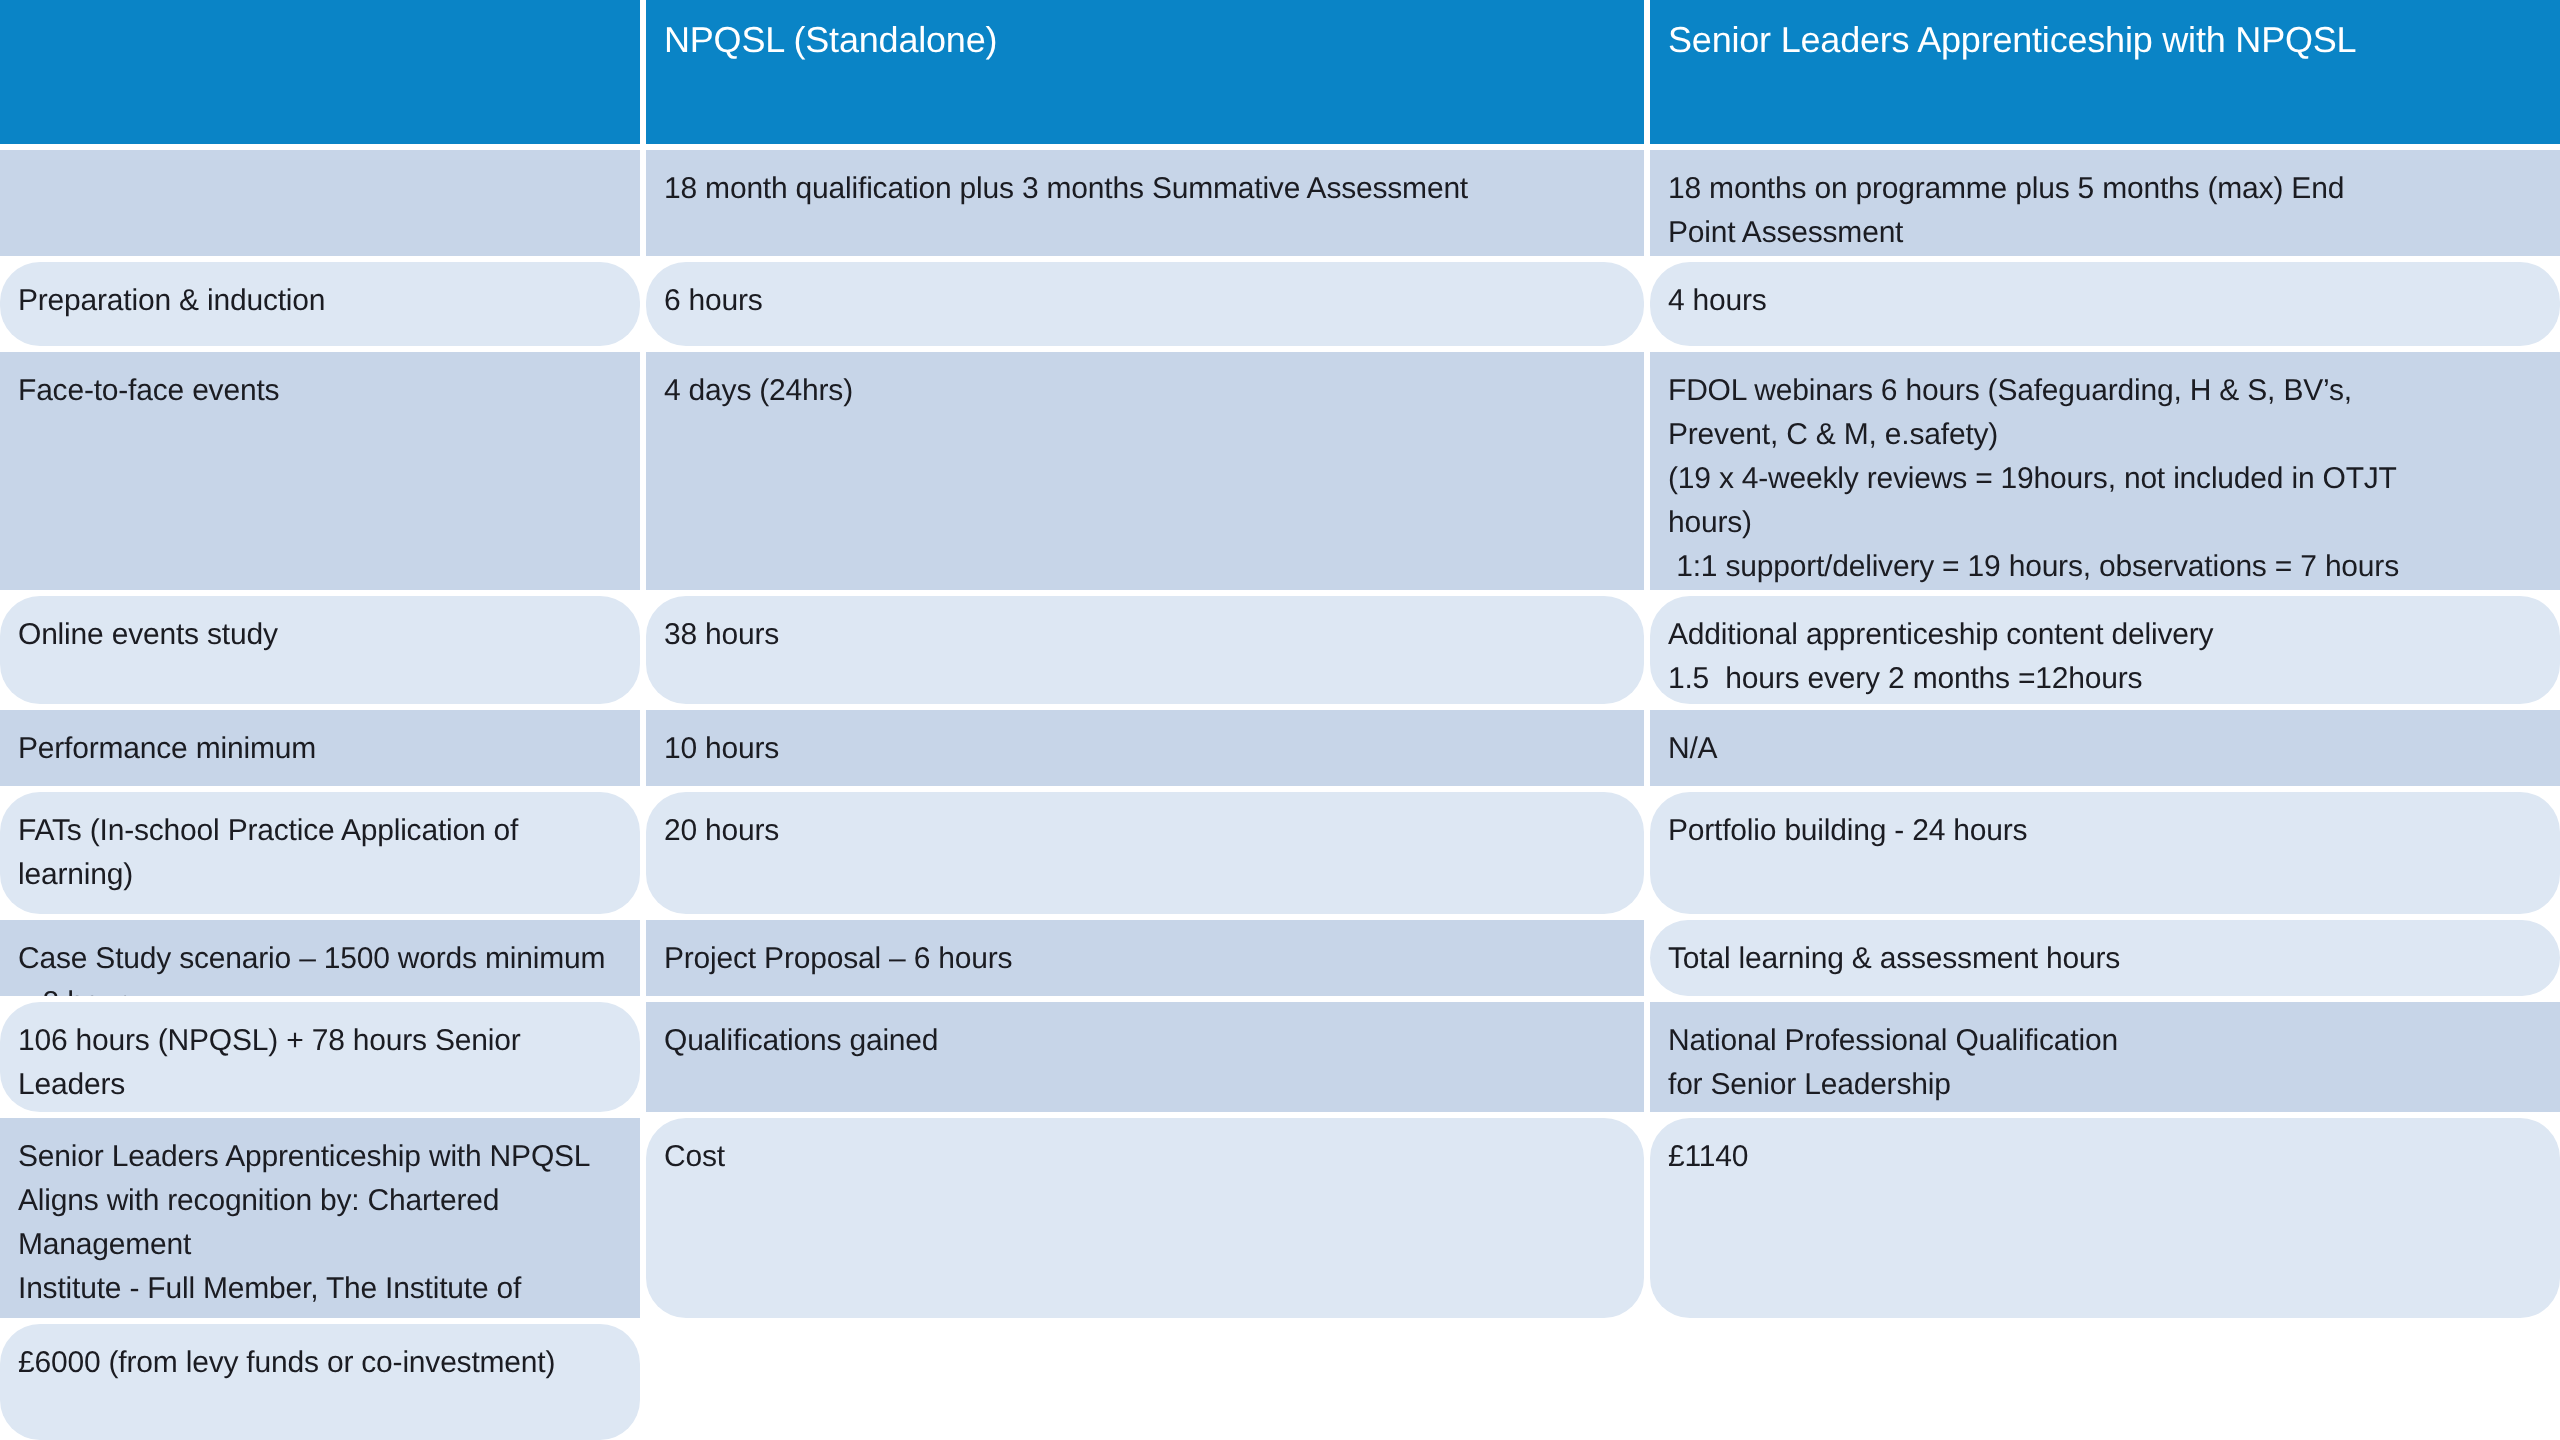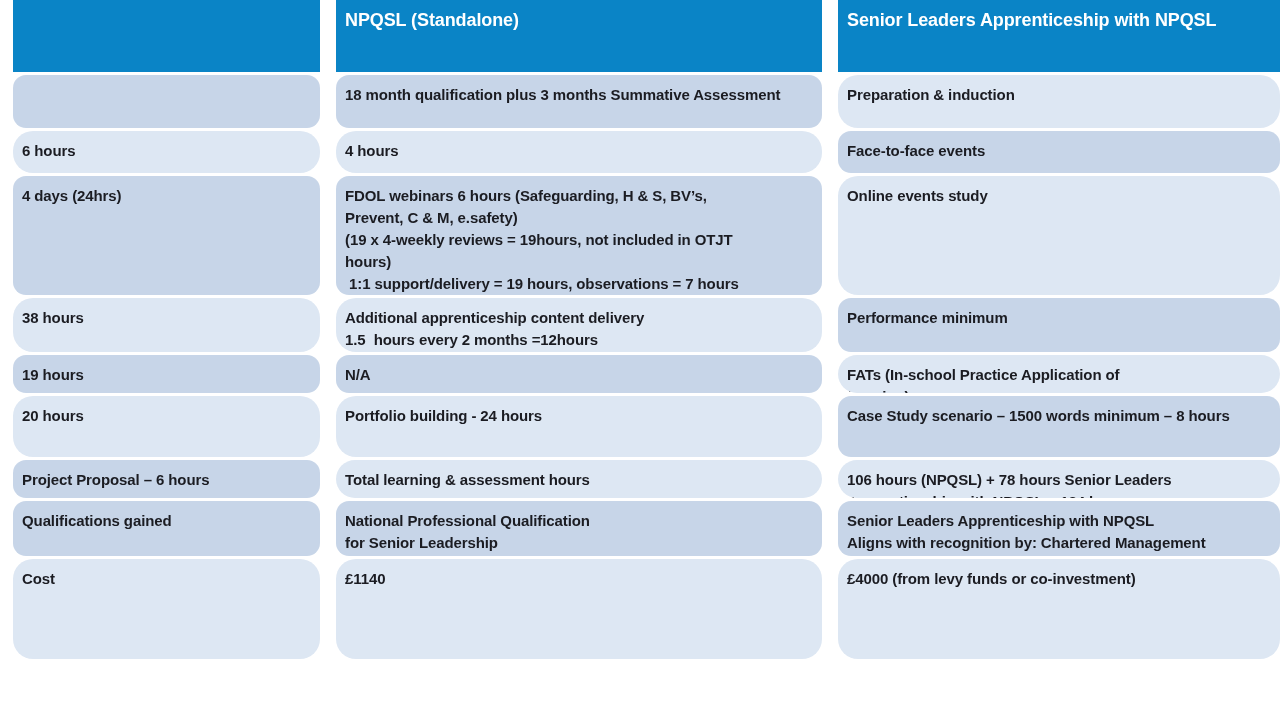--- a/index.html
+++ b/index.html
@@ -3,59 +3,61 @@
 <meta charset="utf-8">
 <style>
   html,body{margin:0;padding:0;background:#ffffff;}
   body{width:1280px;height:720px;overflow:hidden;
        font-family:"Liberation Sans",sans-serif;}
   .table{display:grid;width:1280px;height:720px;
          grid-template-columns:320px 499px 455px;
          grid-template-rows:72px 53px 42px 119px 54px 38px 61px 38px 55px 100px 58px;
          column-gap:3px;row-gap:3px;background:#ffffff;}
   .cell{box-sizing:border-box;padding:9px 10px 4px 9px;
-        font-weight:bold;font-size:15px;line-height:22px;
+        font-weight:normal;font-size:15px;line-height:22px;
         color:#1b1c22;white-space:pre-wrap;overflow:hidden;
-        letter-spacing:-0.1px;margin-left:13px;}
+        letter-spacing:-0.1px;}
   .hdr{background:#0a84c6;color:#ffffff;font-size:18px;line-height:24px;
        padding-top:8px;}
-  .dark{background:#c7d5e8;border-radius:13px;}
+  .dark{background:#c7d5e8;}
   .light{background:#dde7f3;border-radius:20px;}
 </style>
 </head>
 <body>
 
 <div class="table">
 
   <div class="cell hdr"></div>
   <div class="cell hdr">NPQSL (Standalone)</div>
   <div class="cell hdr">Senior Leaders Apprenticeship with NPQSL</div>
 
   <div class="cell dark"></div>
   <div class="cell dark">18 month qualification plus 3 months Summative Assessment</div>
+  <div class="cell dark">18 months on programme plus 5 months (max) End
+Point Assessment</div>
 
   <div class="cell light">Preparation &amp; induction</div>
   <div class="cell light">6 hours</div>
   <div class="cell light">4 hours</div>
 
   <div class="cell dark">Face-to-face events</div>
   <div class="cell dark">4 days (24hrs)</div>
   <div class="cell dark">FDOL webinars 6 hours (Safeguarding, H &amp; S, BV’s,
 Prevent, C &amp; M, e.safety)
 (19 x 4-weekly reviews = 19hours, not included in OTJT
 hours)
  1:1 support/delivery = 19 hours, observations = 7 hours</div>
 
   <div class="cell light">Online events study</div>
   <div class="cell light">38 hours</div>
   <div class="cell light">Additional apprenticeship content delivery
 1.5  hours every 2 months =12hours</div>
 
   <div class="cell dark">Performance minimum</div>
-  <div class="cell dark">19 hours</div>
+  <div class="cell dark">10 hours</div>
   <div class="cell dark">N/A</div>
 
   <div class="cell light">FATs (In-school Practice Application of
 learning)</div>
   <div class="cell light">20 hours</div>
   <div class="cell light">Portfolio building - 24 hours</div>
 
   <div class="cell dark">Case Study scenario – 1500 words minimum – 8 hours</div>
   <div class="cell dark">Project Proposal – 6 hours</div>
 
@@ -66,15 +68,15 @@
   <div class="cell dark">Qualifications gained</div>
   <div class="cell dark">National Professional Qualification
 for Senior Leadership</div>
   <div class="cell dark">Senior Leaders Apprenticeship with NPQSL
 Aligns with recognition by: Chartered Management
 Institute - Full Member, The Institute of Leadership and
 Management -  Full Member</div>
 
   <div class="cell light">Cost</div>
   <div class="cell light">£1140</div>
-  <div class="cell light">£4000 (from levy funds or co-investment)</div>
+  <div class="cell light">£6000 (from levy funds or co-investment)</div>
 
 </div>
 
 </body></html>

